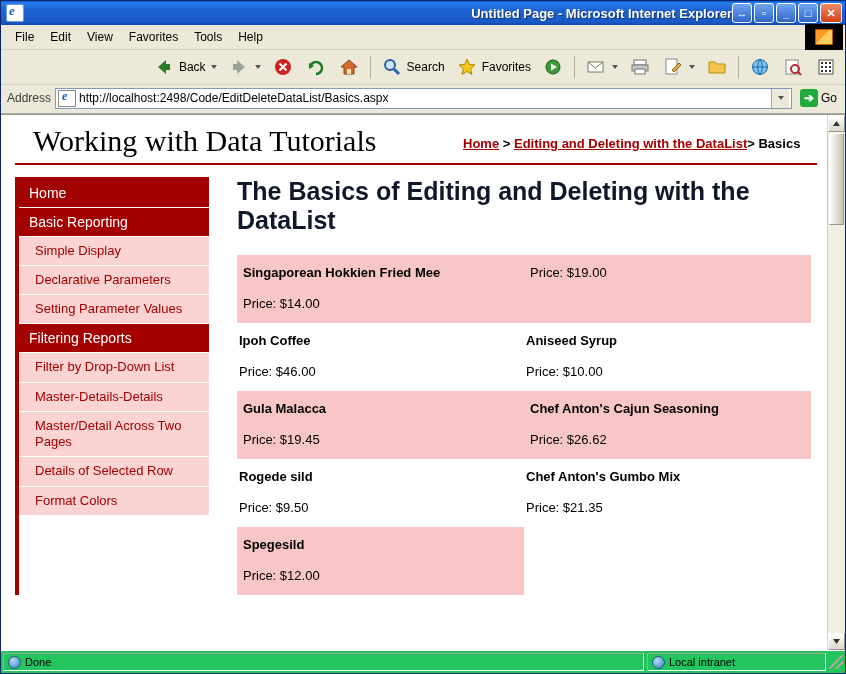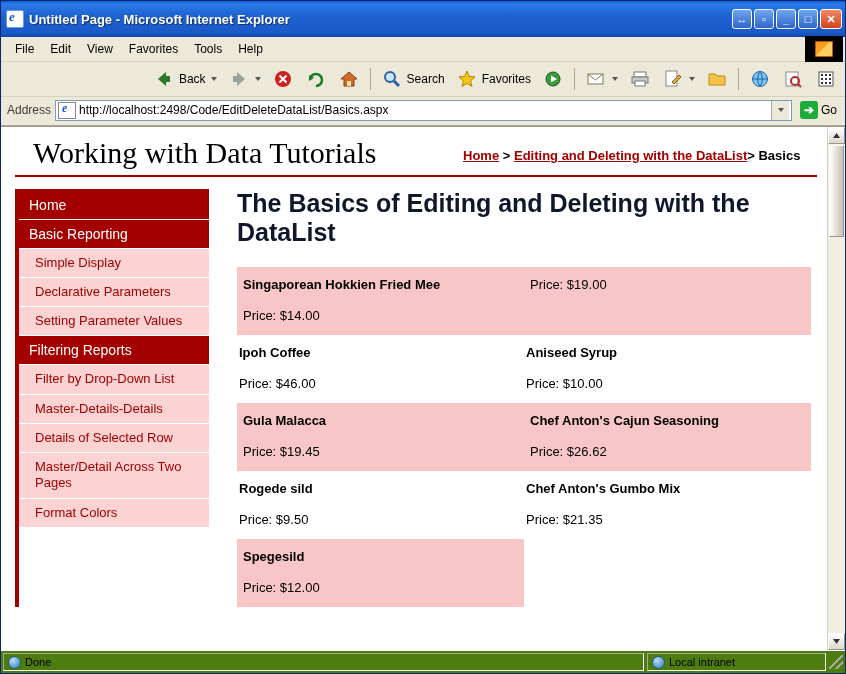--- a/index.html
+++ b/index.html
@@ -19,26 +19,27 @@
     height: 674px;
     box-sizing: border-box;
     border: 1px solid #0a246a;
     background: #ece9d8;
     display: flex;
     flex-direction: column;
     position: relative;
   }
   
   .titlebar {
-    height: 36px;
+    height: 24px;
     background: linear-gradient(to bottom, #0a5bd3 0%, #2a7cec 8%, #1e62d0 40%, #1a5ac8 88%, #1048a8 100%);
     display: flex;
     align-items: center;
     padding: 0 3px 0 5px;
     box-sizing: border-box;
+    text-align: right;
   }
   .title-icon {
     width: 16px; height: 16px;
     background: #fff;
     border: 1px solid #6c9ae0;
     border-radius: 2px;
     margin-right: 5px;
     position: relative;
     flex: none;
   }
@@ -364,21 +365,21 @@
     border: 1px solid #fff;
     border-right-color: #97958c;
     border-bottom-color: #97958c;
     box-sizing: border-box;
     flex: none;
   }
   .vs-track { flex: 1; width: 17px; background: #f1efe2; }
   
   .statusbar {
     height: 22px;
-    background: #4d7c0f;
+    background: #22c55e;
     border-top: 1px solid #fff;
     display: flex;
     align-items: center;
     font-size: 11px;
     padding: 0 2px;
     gap: 3px;
   }
   .sb-panel {
     height: 18px;
     border: 1px solid #aca899;
@@ -600,22 +601,22 @@
       <div class="content">
         <div class="sidebar">
           <div class="nav-top">Home</div>
           <div class="nav-top">Basic Reporting</div>
           <div class="nav-sub">Simple Display</div>
           <div class="nav-sub">Declarative Parameters</div>
           <div class="nav-sub">Setting Parameter Values</div>
           <div class="nav-top">Filtering Reports</div>
           <div class="nav-sub">Filter by Drop-Down List</div>
           <div class="nav-sub">Master-Details-Details</div>
+          <div class="nav-sub">Master/Detail Across Two Pages</div>
           <div class="nav-sub">Details of Selected Row</div>
-          <div class="nav-sub">Master/Detail Across Two Pages</div>
           <div class="nav-sub">Format Colors</div>
         </div>
 
         <div class="main">
           <h1>The Basics of Editing and Deleting with the DataList</h1>
           <div class="datalist">
 
             <div class="dl-cell alt">
               <div class="dl-name">Singaporean Hokkien Fried Mee</div>
               <div class="dl-price"><span>Price: </span><span>$14.00</span></div>

